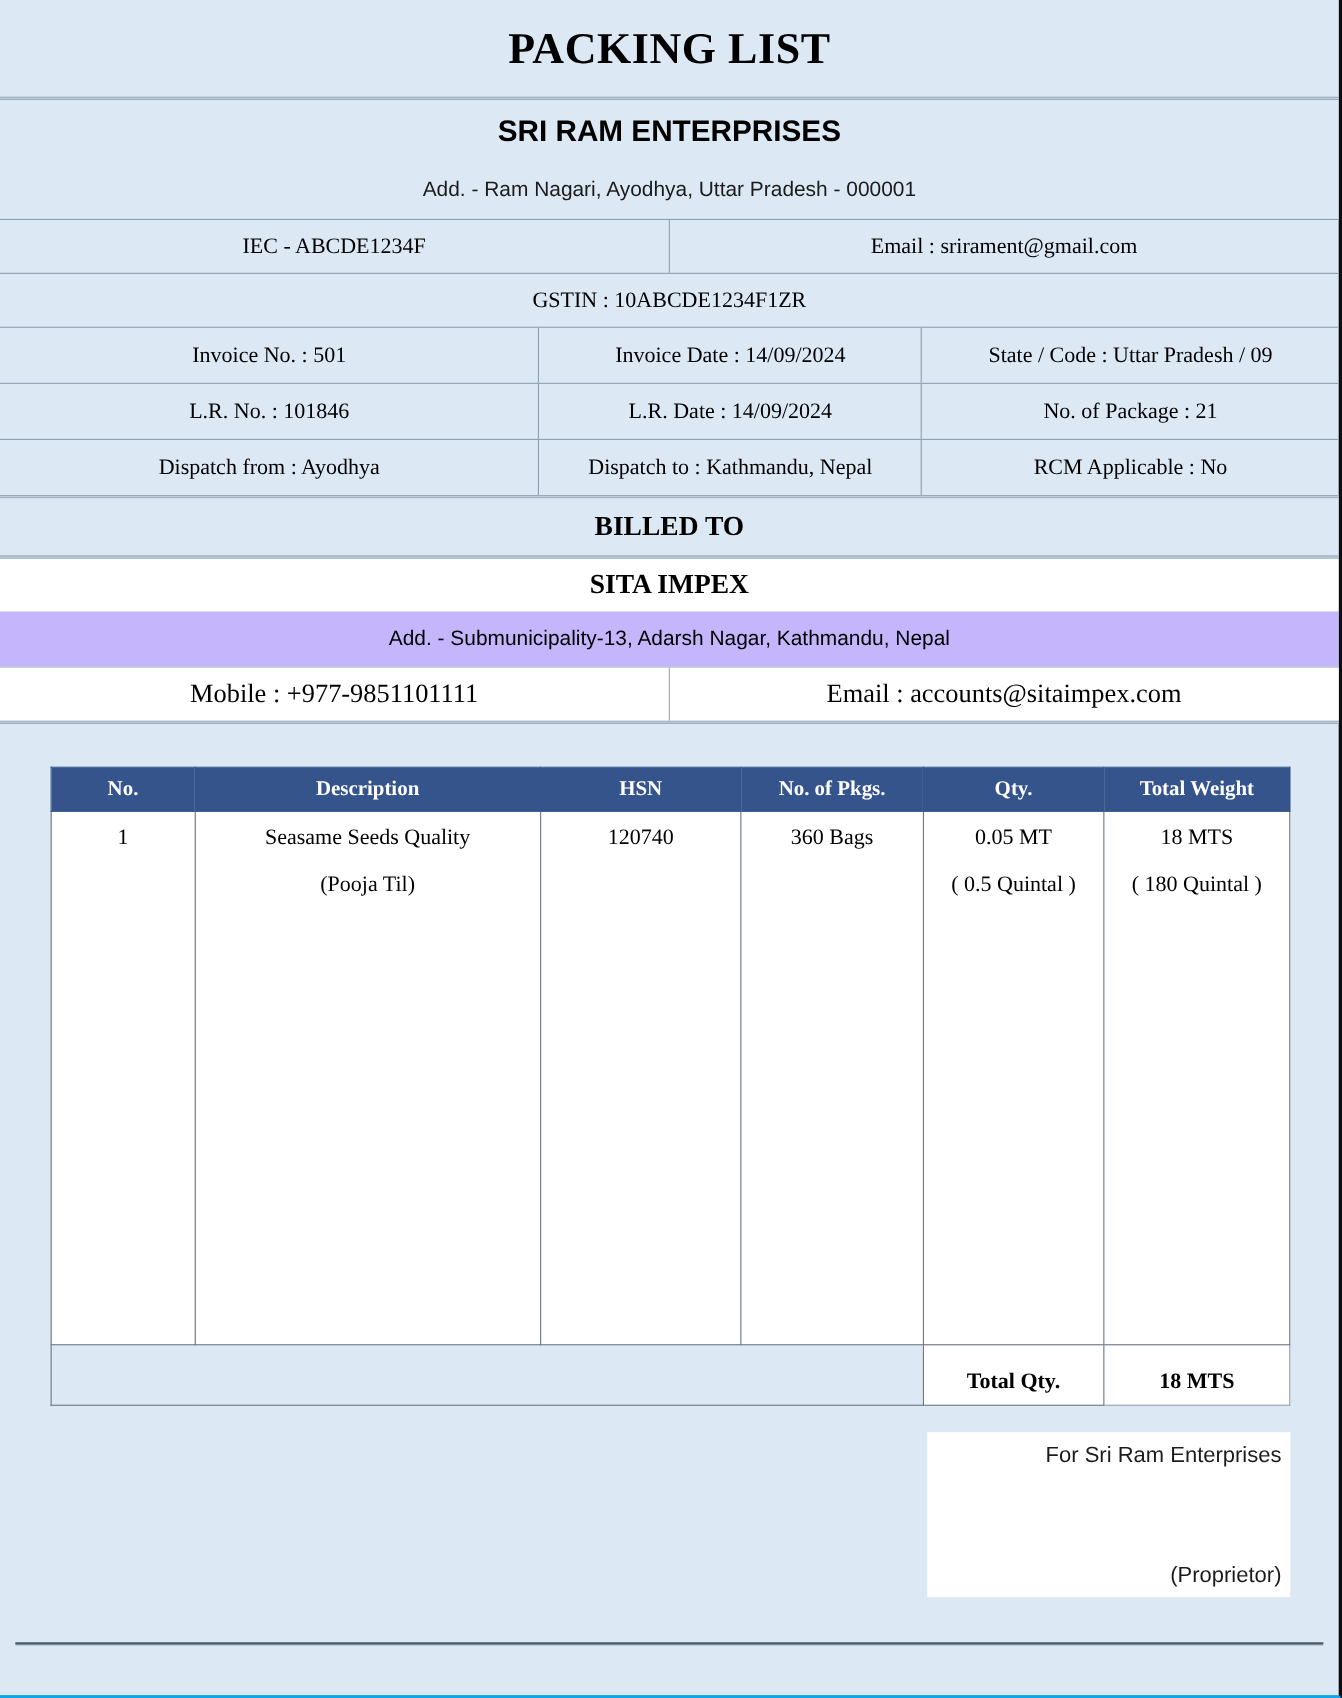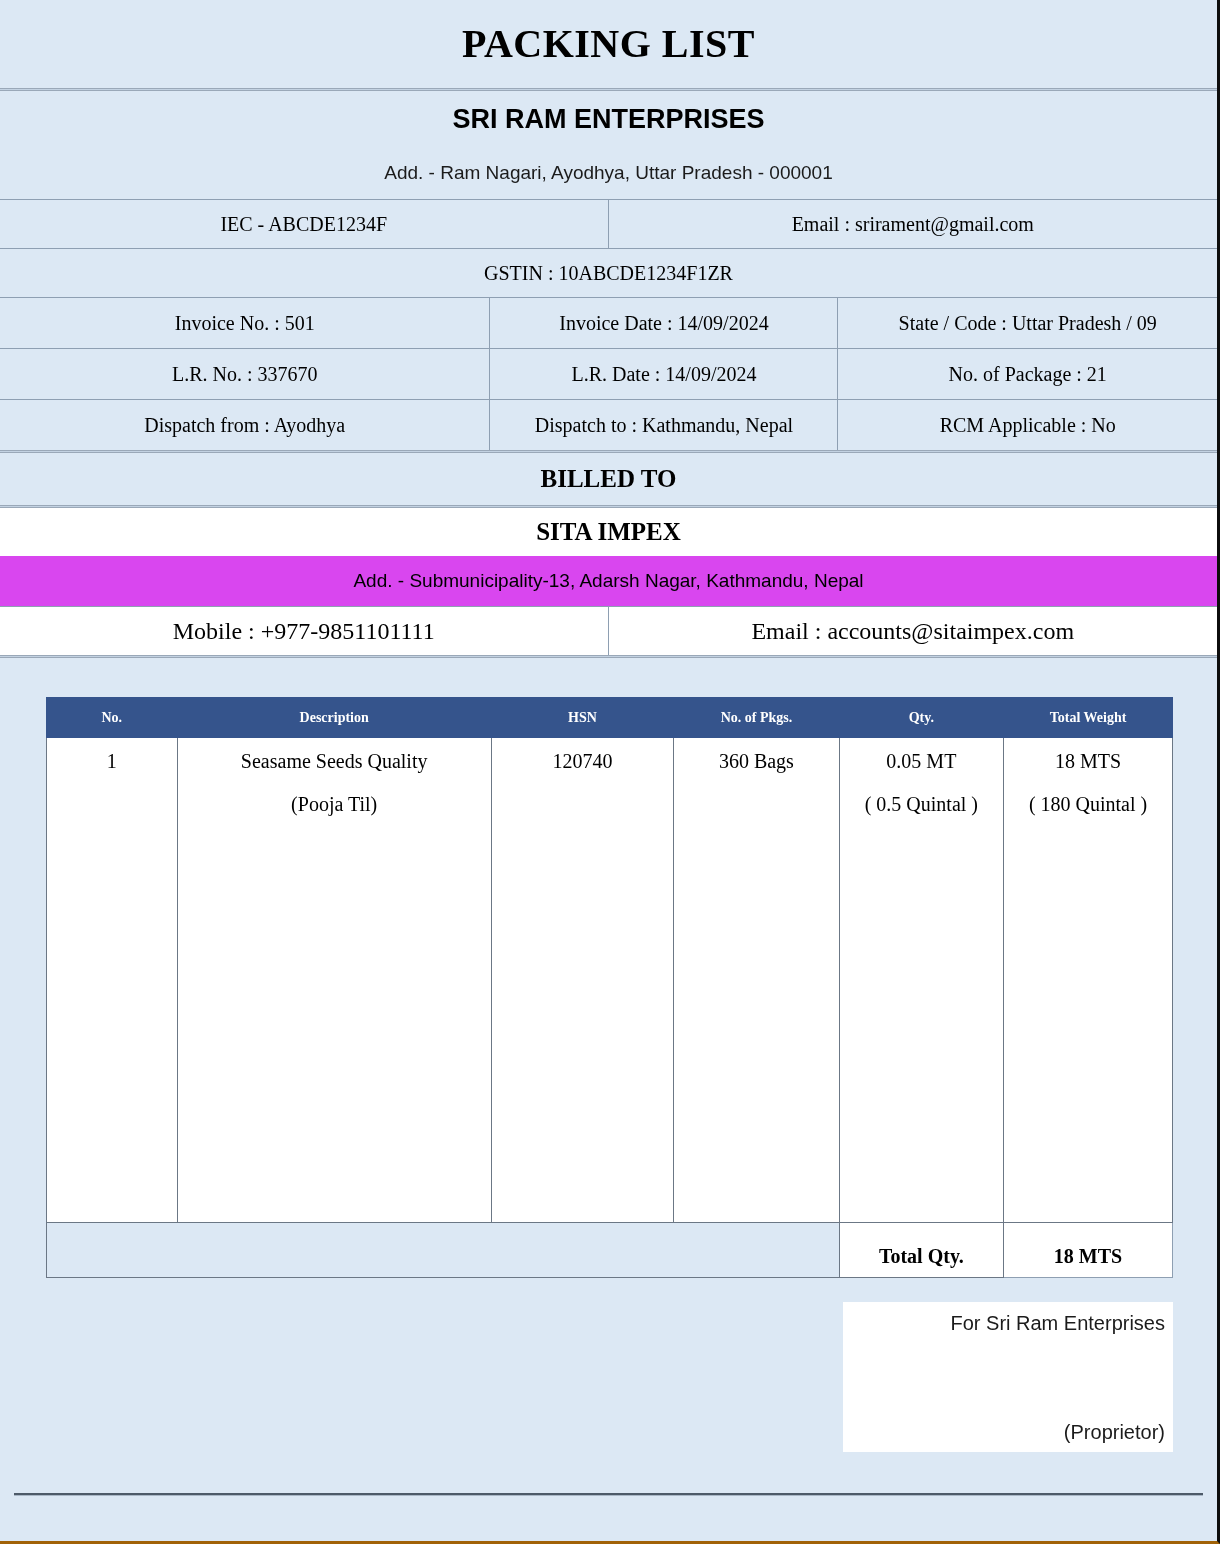--- a/index.html
+++ b/index.html
@@ -10,21 +10,21 @@
     background: #dce8f4;
     font-family: "Liberation Serif", serif;
   }
 
   .page {
     position: relative;
     width: 1220px;
     height: 1544px;
     background: #dce8f4;
     border-right: 3px solid #0d0d0d;
-    border-bottom: 3px solid #a16207;
+    border-bottom: 3px solid #0ea5e9;
     overflow: hidden;
   }
 
   
   .rule {
     border-top: 1px solid #9aa8b8;
     border-bottom: 1px solid #9aa8b8;
     height: 3px;
     background: #c3d2e2;
   }
@@ -108,42 +108,42 @@
     font-weight: bold;
     text-align: center;
     background: #ffffff;
     font-family: "Liberation Serif", serif;
   }
   .buyer-addr {
     height: 50px;
     line-height: 50px;
     font-size: 19px;
     text-align: center;
-    background: #d946ef;
+    background: #c4b5fd;
     font-family: "Liberation Sans", sans-serif;
   }
   .buyer-contact { background: #ffffff; }
   .buyer-contact > div { font-size: 24px; }
 
   
   .items-wrap {
     position: absolute;
     left: 46px;
     top: 697px;
     width: 1127px;
   }
   table.items {
     width: 100%;
     border-collapse: collapse;
     table-layout: fixed;
   }
   table.items th {
     background: #35548c;
     color: #ffffff;
-    font-size: 14px;
+    font-size: 19px;
     font-weight: bold;
     height: 40px;
     border: 1px solid #35548c;
     font-family: "Liberation Serif", serif;
   }
   table.items th + th { border-left: 1px solid #ffffff; }
 
   table.items td {
     background: #ffffff;
     border: 1px solid #6b7785;
@@ -249,21 +249,21 @@
     <div style="flex:1 1 100%;border-right:none;">GSTIN : 10ABCDE1234F1ZR</div>
   </div>
 
   <div class="row3">
     <div>Invoice No. : 501</div>
     <div>Invoice Date : 14/09/2024</div>
     <div>State / Code : Uttar Pradesh / 09</div>
   </div>
 
   <div class="row3">
-    <div>L.R. No. : 337670</div>
+    <div>L.R. No. : 101846</div>
     <div>L.R. Date : 14/09/2024</div>
     <div>No. of Package : 21</div>
   </div>
 
   <div class="row3">
     <div>Dispatch from : Ayodhya</div>
     <div>Dispatch to : Kathmandu, Nepal</div>
     <div>RCM Applicable : No</div>
   </div>
 

